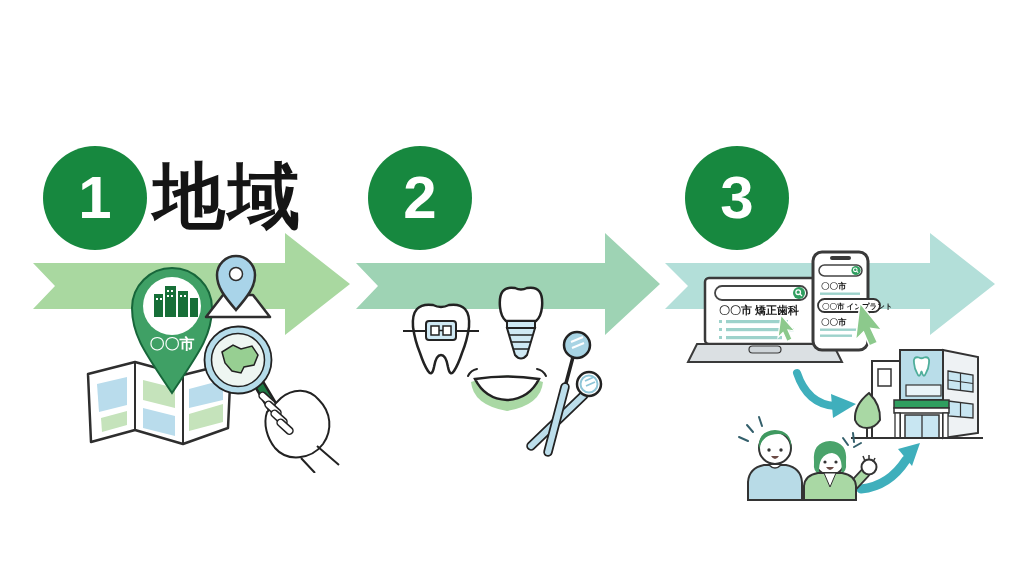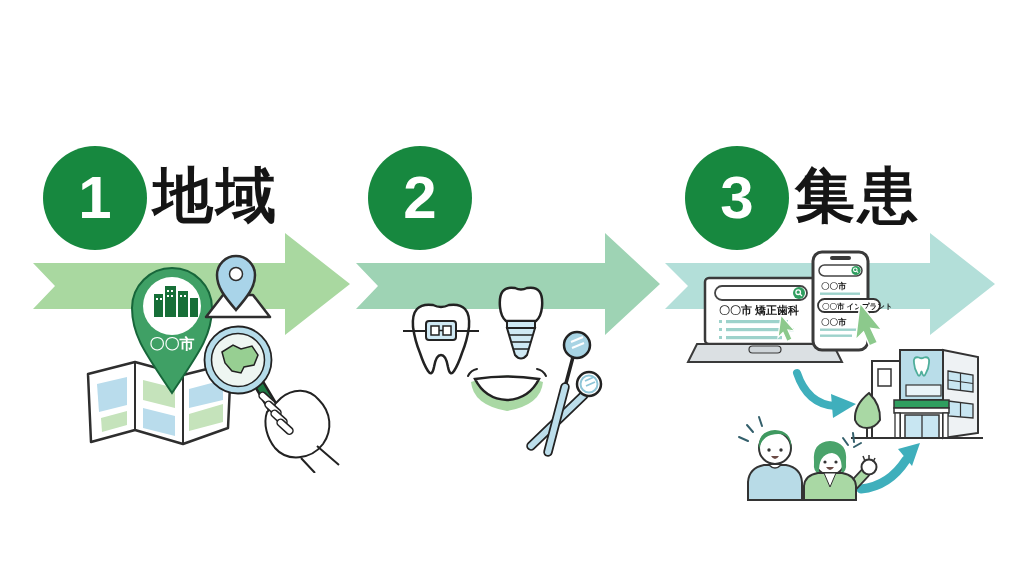--- a/index.html
+++ b/index.html
@@ -9,21 +9,21 @@
   }
   .bg-arrows{position:absolute;left:0;top:0;z-index:0;}
   .illus{position:absolute;z-index:1;}
   .step{position:absolute;top:146px;display:flex;align-items:center;gap:6px;z-index:2;}
   .step-circle{
     width:104px;height:104px;border-radius:50%;background:#17883f;
     display:flex;align-items:center;justify-content:center;
     color:#ffffff;font-size:60px;font-weight:800;line-height:1;
   }
   .step-label{
-    font-size:60px;font-weight:800;color:#151515;letter-spacing:3px;line-height:1;
+    font-size:72px;font-weight:800;color:#151515;letter-spacing:3px;line-height:1;
     padding-bottom:4px;white-space:nowrap;
   }
   svg text{font-family:"Liberation Sans","DejaVu Sans",sans-serif;}
 </style>
 </head>
 <body>
 
 <div class="canvas">
 
   <svg class="bg-arrows" width="1024" height="572" viewBox="0 0 1024 572">
@@ -40,21 +40,20 @@
   </div>
   <div class="step" style="left:368px;">
     <div class="step-circle">
       <span>2</span>
     </div>
   </div>
   <div class="step" style="left:685px;">
     <div class="step-circle">
       <span>3</span>
     </div>
-    <div class="step-label">集患</div>
   </div>
 
   <svg class="illus" style="left:55px;top:248px;" width="290" height="225" viewBox="0 0 290 225">
 
     <g>
       <polygon points="33,126 80,114 128,127 176,115 173,180 128,196 80,182 36,194" fill="#ffffff" stroke="#2e2e2e" stroke-width="2.5" stroke-linejoin="round"></polygon>
       <polygon points="42,136 72,129 72,157 44,164" fill="#b9dcec"></polygon>
       <polygon points="46,170 72,163 72,177 47,184" fill="#c5e3bb"></polygon>
       <polygon points="88,132 120,140 120,160 88,152" fill="#c5e3bb"></polygon>
       <polygon points="88,160 120,168 120,188 88,180" fill="#b9dcec"></polygon>

